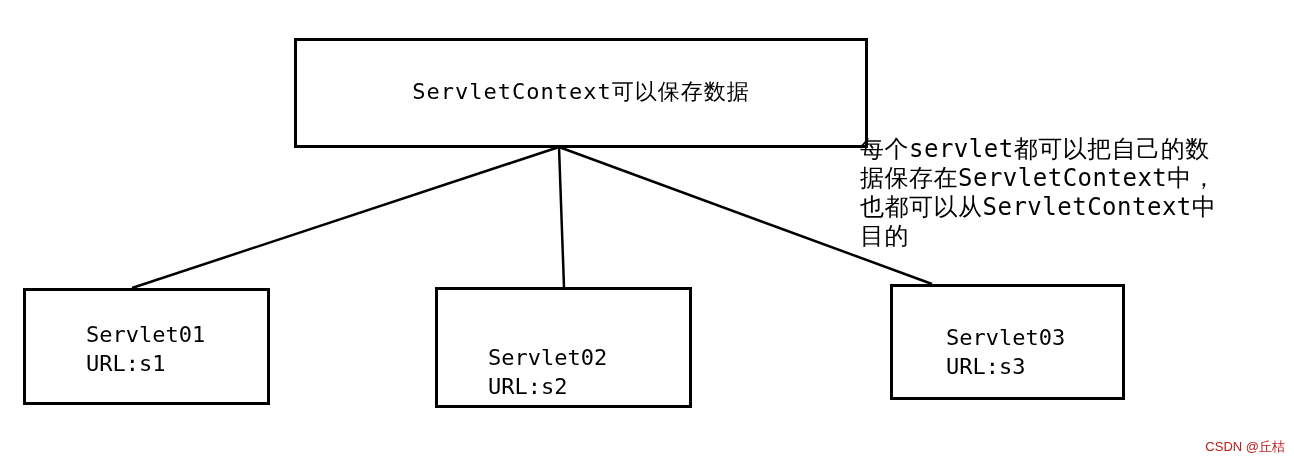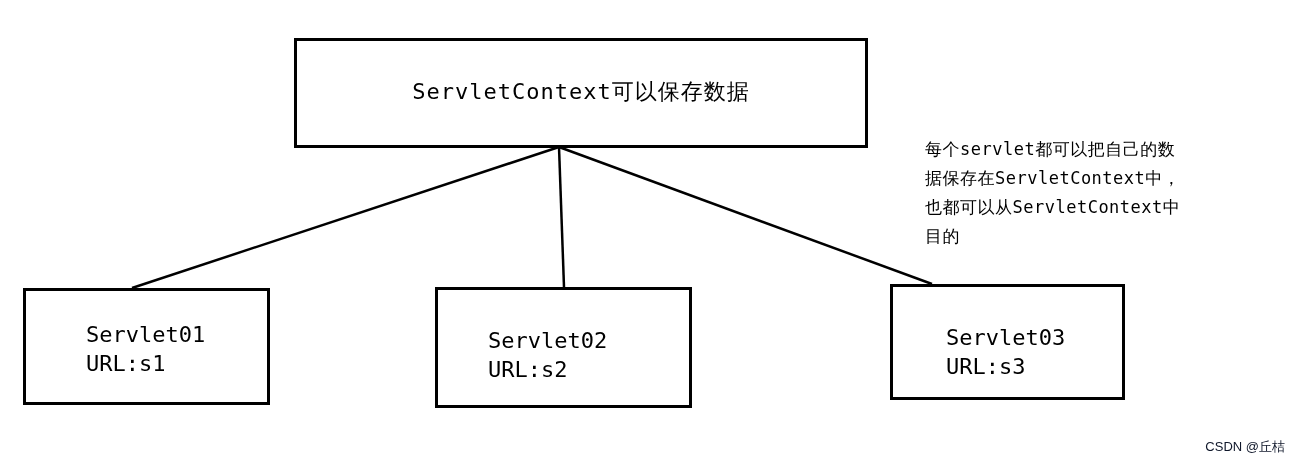--- a/index.html
+++ b/index.html
@@ -50,46 +50,46 @@
     top: 288px;
     width: 247px;
     height: 117px;
     padding: 29px 0 18px 60px;
   }
   #servlet-box-2 {
     left: 435px;
     top: 287px;
     width: 257px;
     height: 121px;
-    padding: 36px 0 0 50px;
+    padding: 53px 0 0 50px;
   }
   #servlet-box-3 {
     left: 862px;
     top: 284px;
     width: 235px;
     height: 116px;
     padding: 36px 0 0 53px;
     margin-left: 28px;
   }
   #side-note {
     position: absolute;
-    left: 925px;
+    left: 860px;
     top: 135px;
     width: 370px;
-    font-size: 17px;
+    font-size: 24px;
     line-height: 29px;
     letter-spacing: 0.5px;
   }
   #watermark {
     position: absolute;
     right: 9px;
     top: 438px;
     font-family: "Liberation Sans", sans-serif;
     font-size: 13px;
-    color: #0f172a;
+    color: #b91c1c;
   }
 </style>
 </head>
 <body>
 
 <div id="canvas">
 
   <svg id="connectors" viewBox="0 0 1294 464" xmlns="http://www.w3.org/2000/svg">
     <line x1="559" y1="147" x2="132" y2="288" stroke="#000000" stroke-width="2.5"></line>
     <line x1="559" y1="147" x2="564" y2="287" stroke="#000000" stroke-width="2.5"></line>

